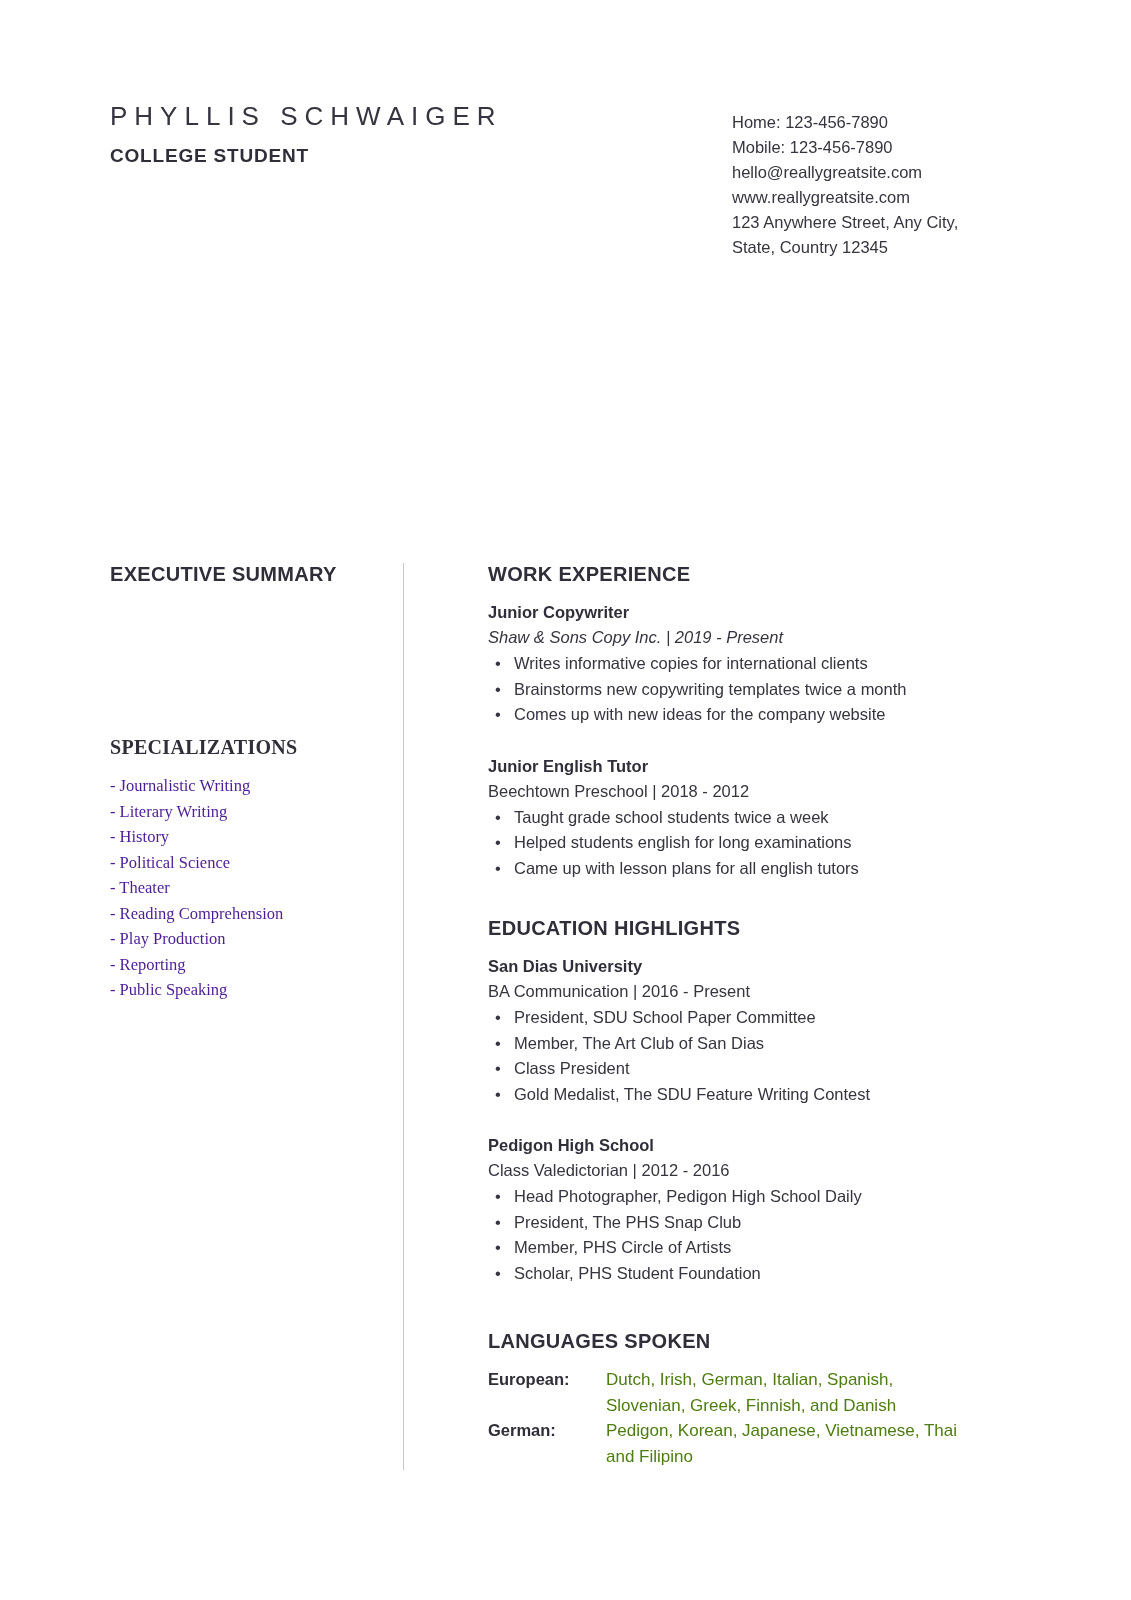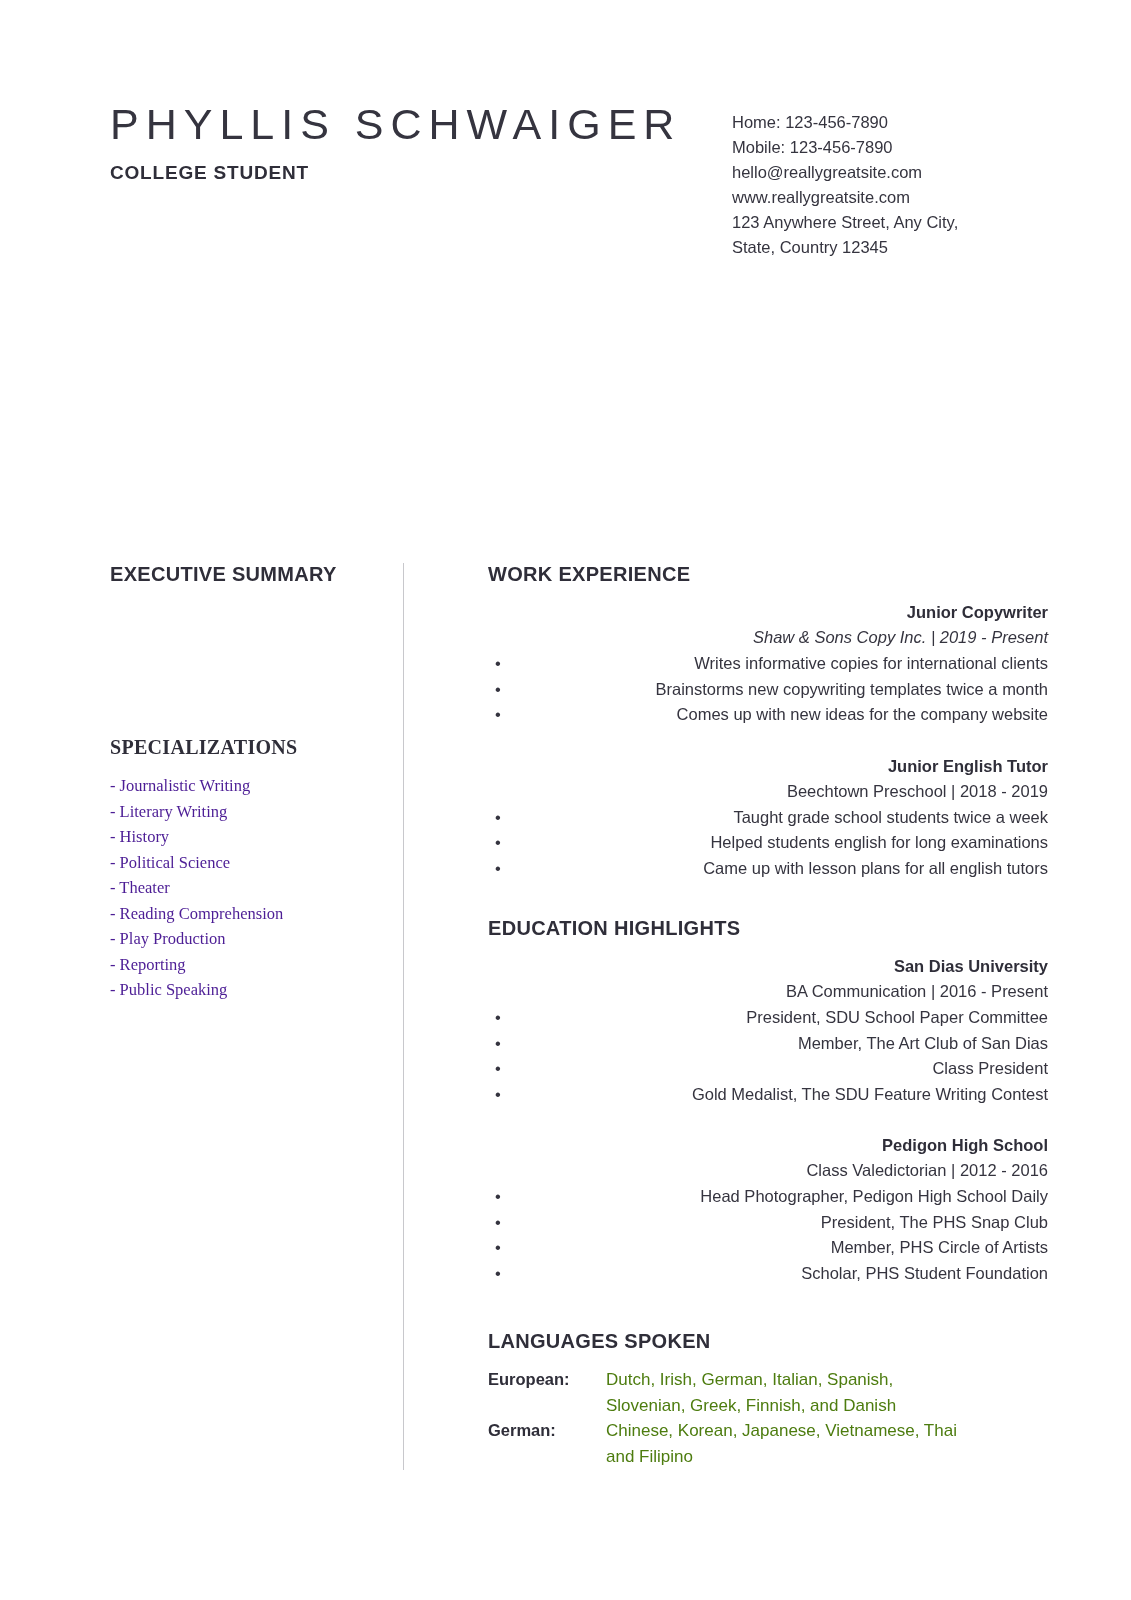--- a/index.html
+++ b/index.html
@@ -8,21 +8,21 @@
     position: relative;
     width: 1131px;
     height: 1600px;
     background: #ffffff;
     overflow: hidden;
   }
 
   
   .name-block { position: absolute; left: 110px; top: 103px; }
   .person-name {
-    font-size: 43px;
+    font-size: 26px;
     font-weight: 400;
     letter-spacing: 7px;
     color: #35343f;
     line-height: 1;
   }
   .person-title {
     margin-top: 16px;
     font-size: 19px;
     font-weight: 700;
     letter-spacing: 0.8px;
@@ -47,21 +47,21 @@
     letter-spacing: 0.3px; margin: 0 0 14px 0;
   }
   .body-text { font-size: 16.5px; line-height: 26px; color: #35343f; }
 
   
   .summary-body { margin-top: 10px; }
   .specializations { margin-top: 150px; font-family: Liberation Serif, serif; }
   .spec-item { font-size: 16.5px; line-height: 25.5px; color: #4c1d95; }
 
   
-  .job { margin-top: 8px; margin-bottom: 26px; text-align: right; }
+  .job { margin-top: 8px; margin-bottom: 26px; }
   .job-role, .school-name { font-size: 16.5px; font-weight: 700; color: #2f2e39; line-height: 25px; }
   .job-org, .school-detail { font-size: 16.5px; color: #35343f; line-height: 25px; }
   .italic { font-style: italic; }
   .bullets { margin-top: 1px; }
   .bullet { position: relative; padding-left: 26px; font-size: 16.5px; line-height: 25.5px; color: #35343f; }
   .bullet::before { content: "\2022"; position: absolute; left: 7px; top: 0; }
 
   .education-section { margin-top: 36px; }
   .languages-section { margin-top: 44px; }
   .lang-row { display: flex; margin-top: 0px; }
@@ -120,21 +120,21 @@
         <div class="job-org italic">Shaw &amp; Sons Copy Inc. | 2019 - Present</div>
         <div class="bullets">
           <div class="bullet">Writes informative copies for international clients</div>
           <div class="bullet">Brainstorms new copywriting templates twice a month</div>
           <div class="bullet">Comes up with new ideas for the company website</div>
         </div>
       </div>
 
       <div class="job">
         <div class="job-role">Junior English Tutor</div>
-        <div class="job-org">Beechtown Preschool | 2018 - 2019</div>
+        <div class="job-org">Beechtown Preschool | 2018 - 2012</div>
         <div class="bullets">
           <div class="bullet">Taught grade school students twice a week</div>
           <div class="bullet">Helped students english for long examinations</div>
           <div class="bullet">Came up with lesson plans for all english tutors</div>
         </div>
       </div>
     </div>
 
     <div class="education-section">
       <div class="section-heading">EDUCATION HIGHLIGHTS</div>
@@ -163,18 +163,18 @@
     </div>
 
     <div class="languages-section">
       <div class="section-heading">LANGUAGES SPOKEN</div>
       <div class="lang-row">
         <div class="lang-label">European:</div>
         <div class="lang-value">Dutch, Irish, German, Italian, Spanish, Slovenian, Greek, Finnish, and Danish</div>
       </div>
       <div class="lang-row">
         <div class="lang-label">German:</div>
-        <div class="lang-value">Chinese, Korean, Japanese, Vietnamese, Thai and Filipino</div>
+        <div class="lang-value">Pedigon, Korean, Japanese, Vietnamese, Thai and Filipino</div>
       </div>
     </div>
 
   </div>
 </div>
 
 </body></html>

